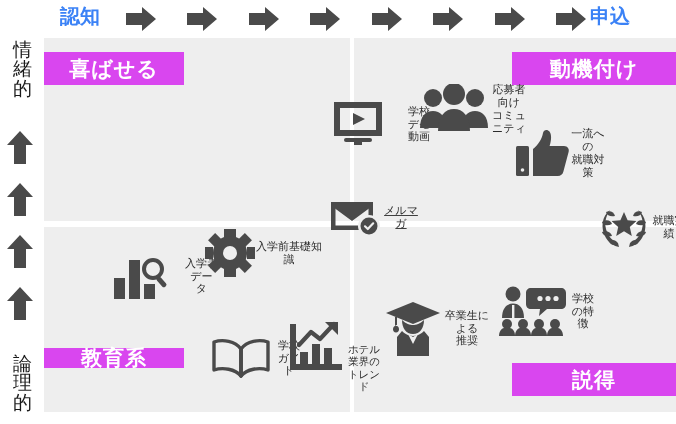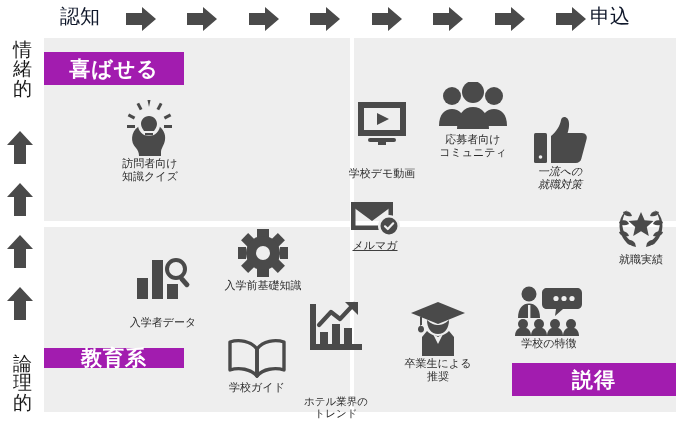--- a/index.html
+++ b/index.html
@@ -10,21 +10,21 @@
     overflow:hidden;
     position:relative;
     color:#3f3f3f;
   }
   
   #top-axis{
     position:absolute;left:0;top:0;width:676px;height:38px;
     display:flex;align-items:center;
   }
   .axis-label-h{
-    font-size:20px;font-weight:normal;color:#0f172a;
+    font-size:20px;font-weight:bold;color:#3b82f6;
     letter-spacing:0px;white-space:nowrap;line-height:1;
   }
   #top-axis .axis-label-h.start{position:absolute;left:60px;top:6px;}
   #top-axis .axis-label-h.end{position:absolute;left:590px;top:6px;}
   .arrow-row{
     position:absolute;left:126px;top:3px;width:460px;height:32px;
     display:flex;align-items:center;justify-content:space-between;
   }
   .arrow-right{width:30px;height:28px;flex:0 0 auto;}
   .arrow-right svg{display:block;}
@@ -50,32 +50,32 @@
     position:absolute;left:44px;top:38px;width:632px;height:374px;
   }
   .quad{
     position:absolute;background:#eeeeee;
   }
   #quad-tl{left:0;top:0;width:306px;height:183px;}
   #quad-tr{left:310px;top:0;width:322px;height:183px;}
   #quad-bl{left:0;top:189px;width:306px;height:185px;}
   #quad-br{left:310px;top:189px;width:322px;height:185px;}
   .quad-header{
-    position:absolute;background:#a21caf;color:#ffffff;
+    position:absolute;background:#d946ef;color:#ffffff;
     font-size:21px;font-weight:bold;
     display:flex;align-items:center;justify-content:center;
     letter-spacing:1px;
   }
   #hdr-tl{left:0px;top:14px;width:140px;height:33px;}
   #hdr-tr{left:468px;top:14px;width:164px;height:33px;}
   #hdr-bl{left:0px;top:310px;width:140px;height:20px;}
   #hdr-br{left:468px;top:325px;width:164px;height:33px;}
   
   .item{
-    position:absolute;display:flex;flex-direction:column;
+    position:absolute;display:flex;flex-direction:row;
     align-items:center;justify-content:flex-start;
     text-align:center;
   }
   .item .glyph{display:block;}
   .item .glyph svg{display:block;}
   .item .cap{
     margin-top:2px;font-size:11px;line-height:1.18;
     color:#2b2b2b;white-space:pre-line;font-weight:normal;
   }
   .item.compact .cap{font-size:10.5px;margin-top:43px;}
@@ -162,46 +162,24 @@
 </div>
 
 <div id="matrix">
 
   <div class="quad" id="quad-tl"></div>
   <div class="quad" id="quad-tr"></div>
   <div class="quad" id="quad-bl"></div>
   <div class="quad" id="quad-br"></div>
 
   <div class="quad-header" id="hdr-tl">喜ばせる</div>
+  <div class="quad-header" id="hdr-tr">動機付け</div>
   <div class="quad-header" id="hdr-bl">教育系</div>
   <div class="quad-header" id="hdr-br">説得</div>
 
-  <div class="item" style="left:50px;top:62px;width:112px;">
-    <span class="glyph">
-      <svg width="64" height="56" viewBox="0 0 64 56">
-        <g fill="#4a4a4a">
-          <path d="M31 7 L29.5 0 L32.5 0 Z"></path>
-          <rect x="20" y="3" width="3" height="7" transform="rotate(-28 21.5 6.5)"></rect>
-          <rect x="40" y="3" width="3" height="7" transform="rotate(28 41.5 6.5)"></rect>
-          <rect x="12" y="13" width="3" height="7" transform="rotate(-62 13.5 16.5)"></rect>
-          <rect x="48" y="13" width="3" height="7" transform="rotate(62 49.5 16.5)"></rect>
-          <rect x="9" y="25" width="8" height="3"></rect>
-          <rect x="46" y="25" width="8" height="3"></rect>
-          <path d="M18 48 C12 42 13 32 20 27 C25 23 33 22 39 25 C45 28 48 34 47 40
-                   C46.3 45 43 48.5 43 52 L43 56 L21 56 C21 53 20 50 18 48 Z"></path>
-          <circle cx="31" cy="25" r="11" fill="#eeeeee"></circle>
-          <path d="M31 16 C26 16 23 20 23 24 C23 27 25 29 26 31 L36 31 C37 29 39 27 39 24 C39 20 36 16 31 16 Z" fill="#4a4a4a"></path>
-          <rect x="27" y="33" width="8" height="2.4" fill="#4a4a4a"></rect>
-          <rect x="28" y="36.6" width="6" height="2.4" fill="#4a4a4a"></rect>
-        </g>
-      </svg>
-    </span>
-    <span class="cap">訪問者向け
-知識クイズ</span>
-  </div>
 
   <div class="item" style="left:286px;top:62px;width:104px;gap:18px;">
     <span class="glyph">
       <svg width="56" height="48" viewBox="0 0 56 48">
         <g fill="#4a4a4a">
           <path d="M4 2 H52 V36 H4 Z M10 8 V30 H46 V8 Z" fill-rule="evenodd"></path>
           <path d="M23 13 L35 19 L23 25 Z"></path>
           <rect x="14" y="38" width="28" height="4" rx="2"></rect>
           <rect x="24" y="38" width="8" height="7"></rect>
         </g>
@@ -220,21 +198,21 @@
           <path d="M44 44 C44 32 50 27 57 27 C64 27 70 32 70 44 Z"></path>
           <circle cx="36" cy="10" r="11"></circle>
           <path d="M20 47 C20 32 27 25 36 25 C45 25 52 32 52 47 Z"></path>
         </g>
       </svg>
     </span>
     <span class="cap">応募者向け
 コミュニティ</span>
   </div>
 
-  <div class="item" style="left:470px;top:78px;width:92px;font-style:italic;">
+  <div class="item" style="left:470px;top:88px;width:92px;">
     <span class="glyph">
       <svg width="56" height="48" viewBox="0 0 56 48">
         <g fill="#4a4a4a">
           <rect x="2" y="17" width="13" height="30" rx="1.5"></rect>
           <circle cx="8.5" cy="41" r="1.8" fill="#eeeeee"></circle>
           <path d="M19 20 C24 16 28 10 29 4 C29.6 0.6 33.5 0 35.5 2.6 C37.6 5.3 37.6 11 35.6 17
                    L50 17 C53.5 17 55.6 20 54.6 23 L49.4 42.5 C48.8 45.4 46.6 47 43.8 47
                    L19 47 Z"></path>
         </g>
       </svg>

